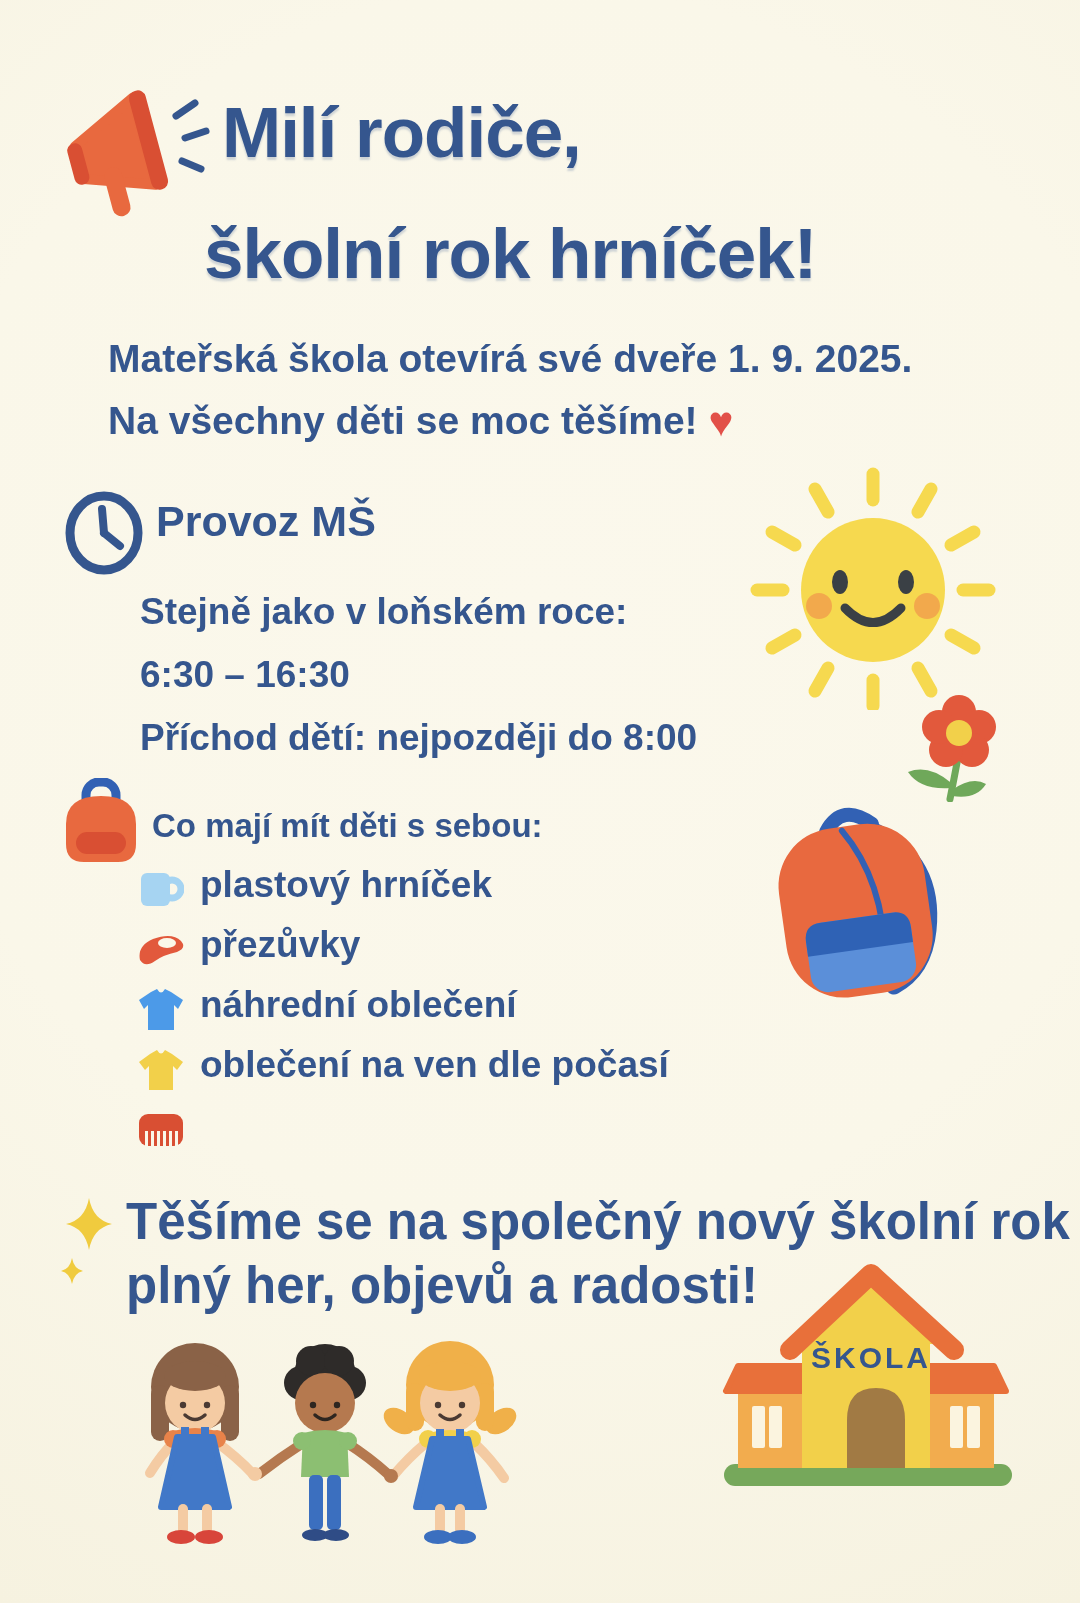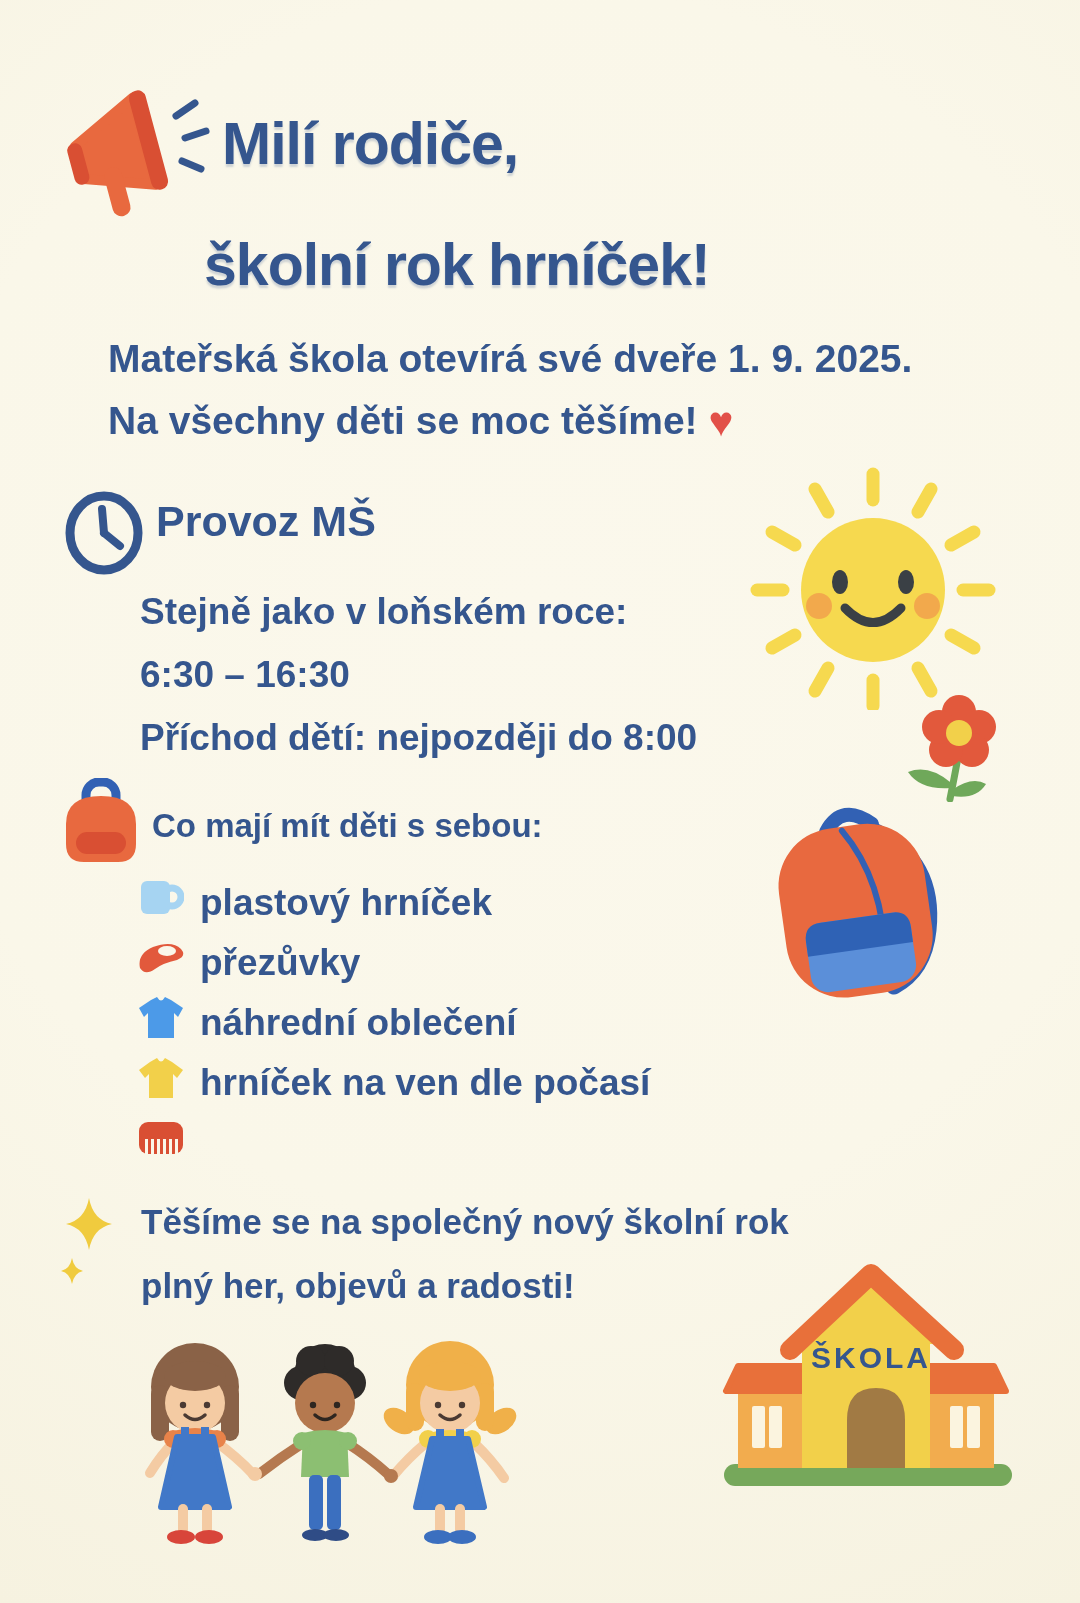--- a/index.html
+++ b/index.html
@@ -16,34 +16,34 @@
     --sparkle:#F0CB3E; --shirtorange:#E8834A;
   }
   *{margin:0;padding:0;box-sizing:border-box}
   html,body{background:#e8e4d8}
   .page{
     position:relative;width:1080px;height:1603px;margin:0 auto;overflow:hidden;
     background:radial-gradient(circle at 50% 38%, #FBF8EC 0%, var(--bg) 55%, #F6F2E0 100%);
     font-family:"Liberation Sans", sans-serif;color:var(--ink);font-weight:bold;
   }
   .abs{position:absolute}
-  .title{left:204px;top:84px;font-size:59px;line-height:121px;letter-spacing:-1px;
+  .title{left:204px;top:72px;font-size:71px;line-height:121px;letter-spacing:-1px;
          text-shadow:0 3px 2px rgba(53,86,142,.22)}
   .title .t1{display:block;padding-left:18px}
   .title .t2{display:block}
   .subtitle{left:108px;top:328px;font-size:39px;line-height:62px}
   .heart{color:var(--heart);font-size:42px;vertical-align:-2px}
   .h-hours{left:156px;top:492px;font-size:43px;line-height:58px}
   .hours-lines{left:140px;top:580px;font-size:37px;line-height:63px}
   .h-items{left:152px;top:800px;font-size:33px;line-height:52px}
   .items{left:134px;top:864px;list-style:none}
-  .items li{display:flex;align-items:flex-end;height:60px}
+  .items li{display:flex;align-items:flex-start;height:60px}
   .items .ic{width:54px;height:52px;display:flex;align-items:center;justify-content:center;flex:0 0 54px}
   .items .lbl{font-size:37px;padding-left:12px;white-space:nowrap}
-  .closing{left:141px;top:1190px;font-size:35px;line-height:64px}
+  .closing{left:126px;top:1190px;font-size:51px;line-height:64px}
   svg{display:block}
 </style>
 </head>
 <body>
 
 <div class="page">
 
   <svg class="abs" style="left:48px;top:76px" width="170" height="150" viewBox="0 0 170 150">
     <g transform="rotate(-15 75 75)">
       <polygon points="30,58 98,26 98,116 30,92" fill="var(--orange)" stroke="var(--orange)" stroke-width="10" stroke-linejoin="round"></polygon>
@@ -149,21 +149,21 @@
         </svg>
       </span>
       <span class="lbl">náhrední oblečení</span>
     </li>
     <li>
       <span class="ic">
         <svg width="48" height="44" viewBox="0 0 48 44">
           <path d="M13,6 L20,2 Q24,9 28,2 L35,6 L46,14 L40,22 L36,18 L36,42 L12,42 L12,18 L8,22 L2,14 Z" fill="var(--yellow)"></path>
         </svg>
       </span>
-      <span class="lbl">hrníček na ven dle počasí</span>
+      <span class="lbl">oblečení na ven dle počasí</span>
     </li>
     <li>
       <span class="ic">
         <svg width="48" height="40" viewBox="0 0 48 40">
           <rect x="2" y="4" width="44" height="32" rx="9" fill="var(--orangedeep)"></rect>
           <g fill="var(--bg)">
             <rect x="8" y="21" width="3" height="15"></rect>
               <rect x="14" y="21" width="3" height="15"></rect>
             <rect x="20" y="21" width="3" height="15"></rect>
               <rect x="26" y="21" width="3" height="15"></rect>

